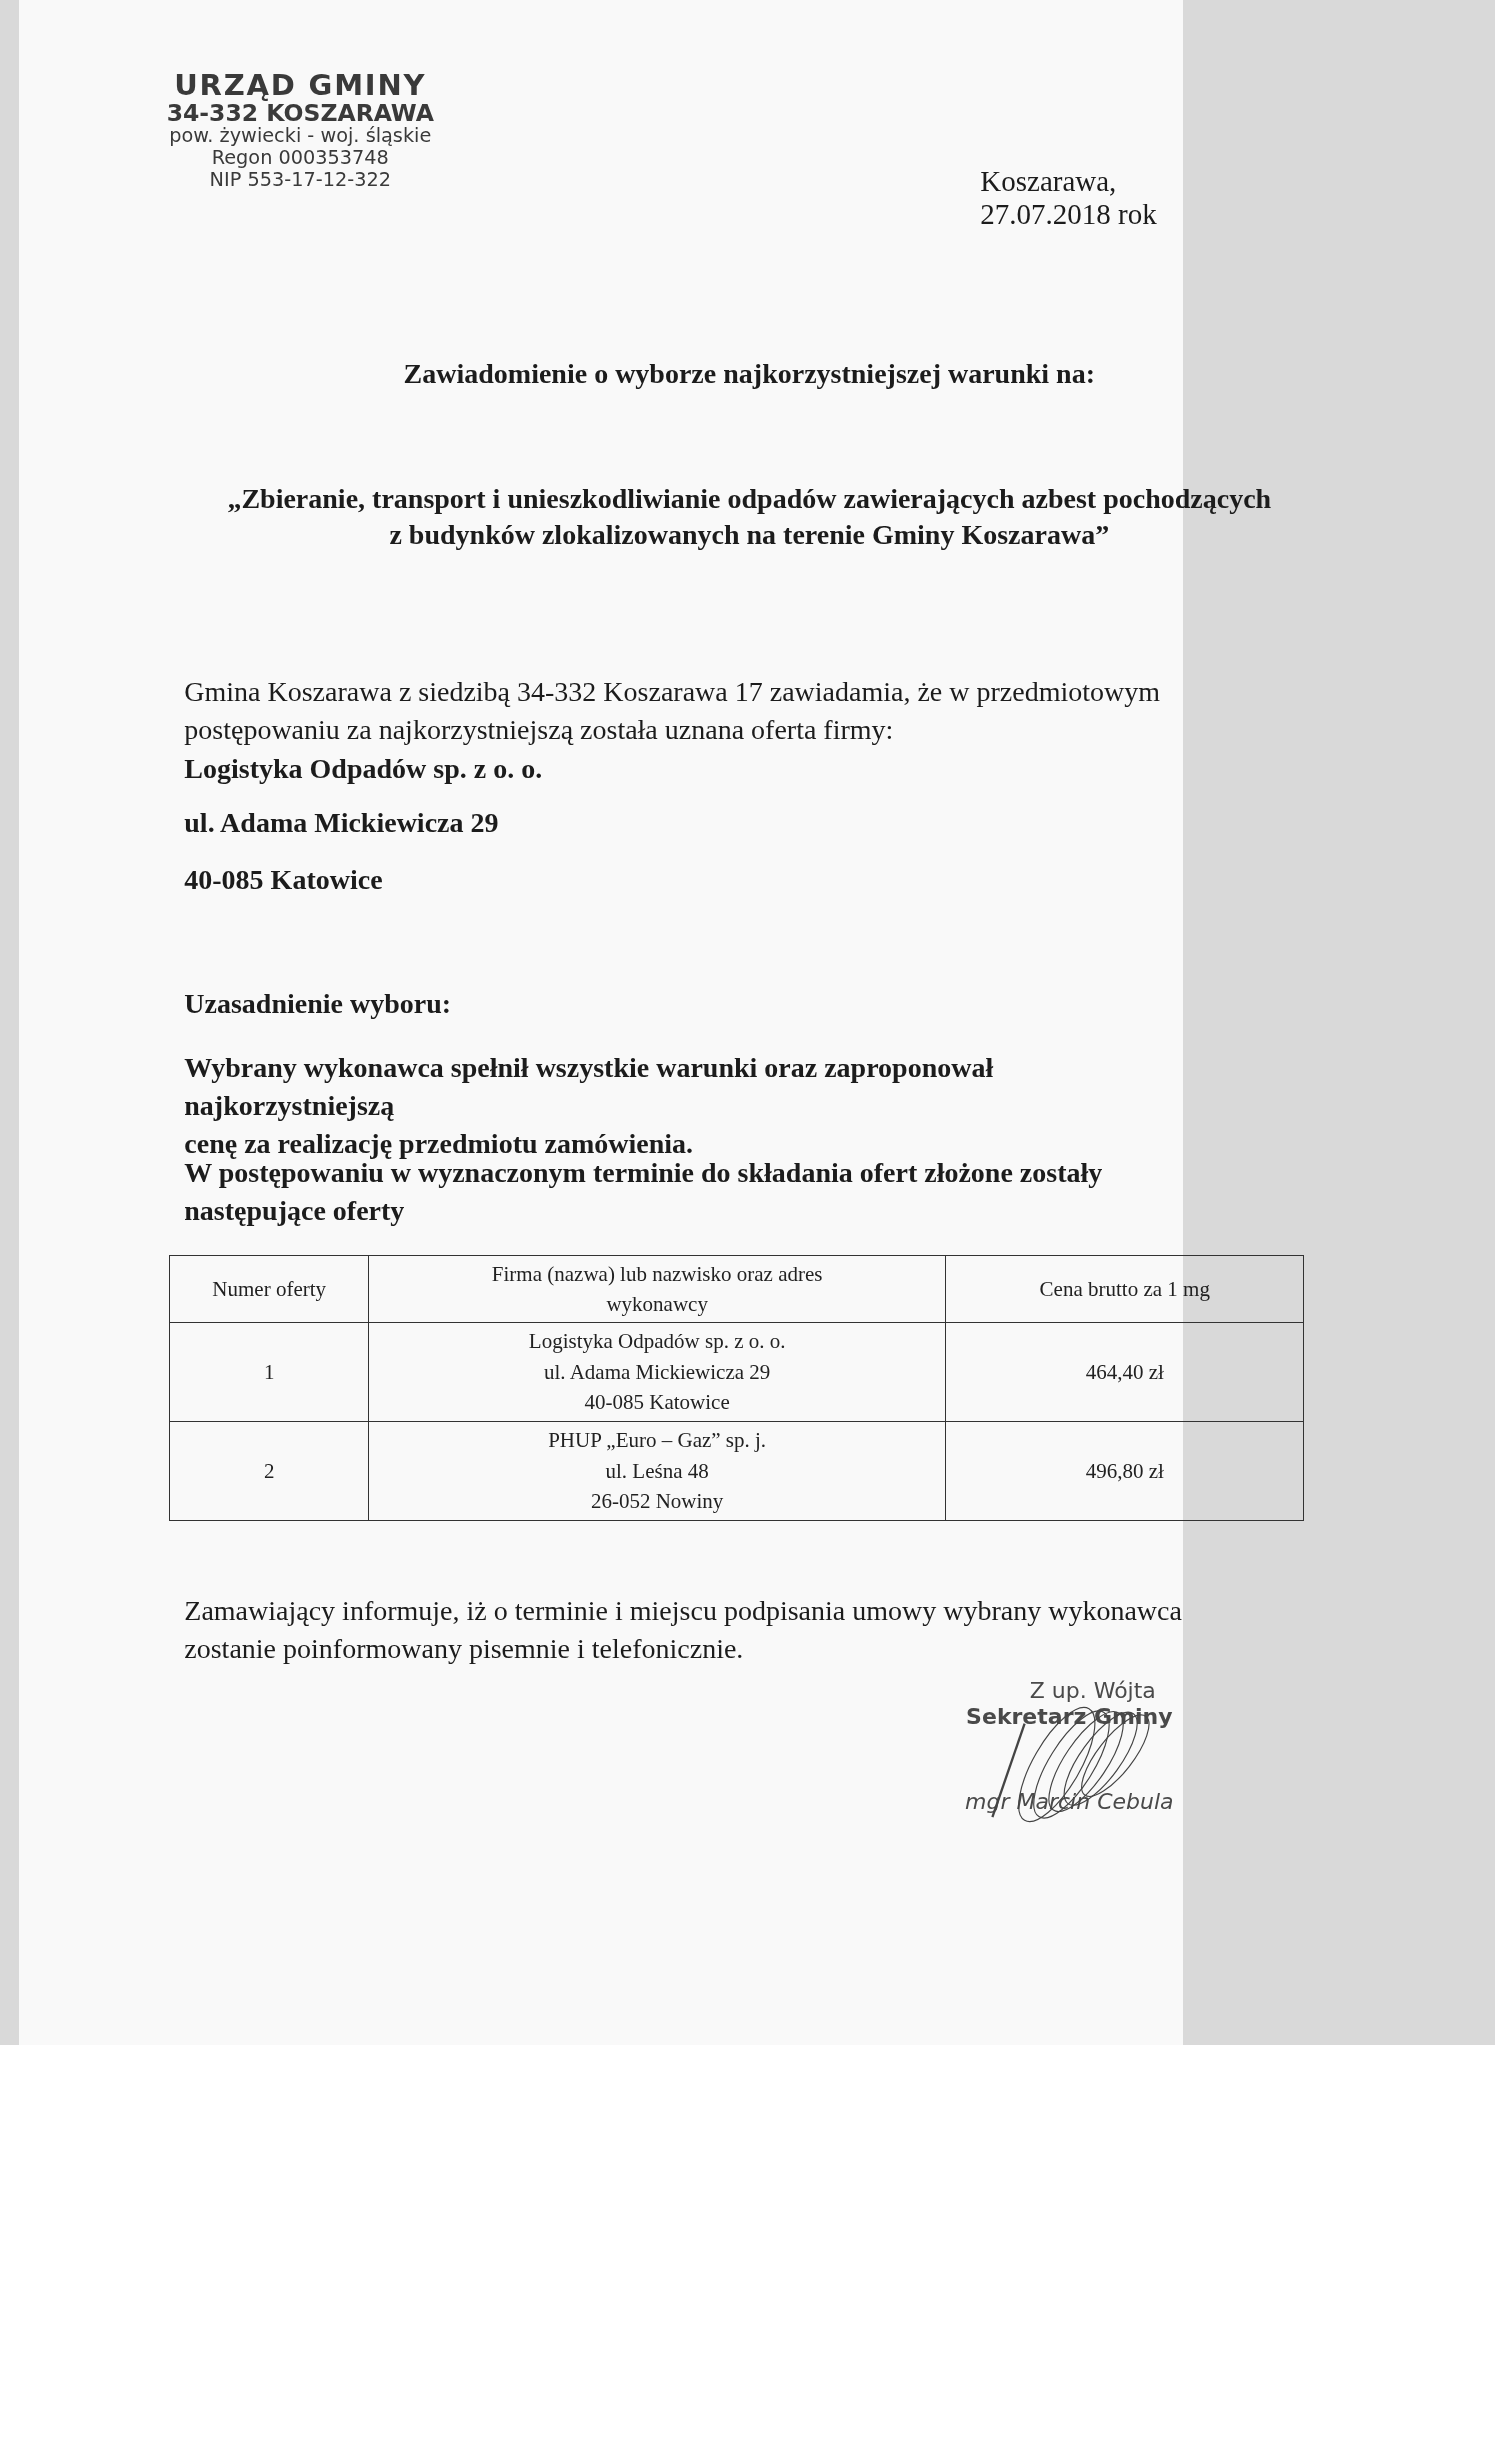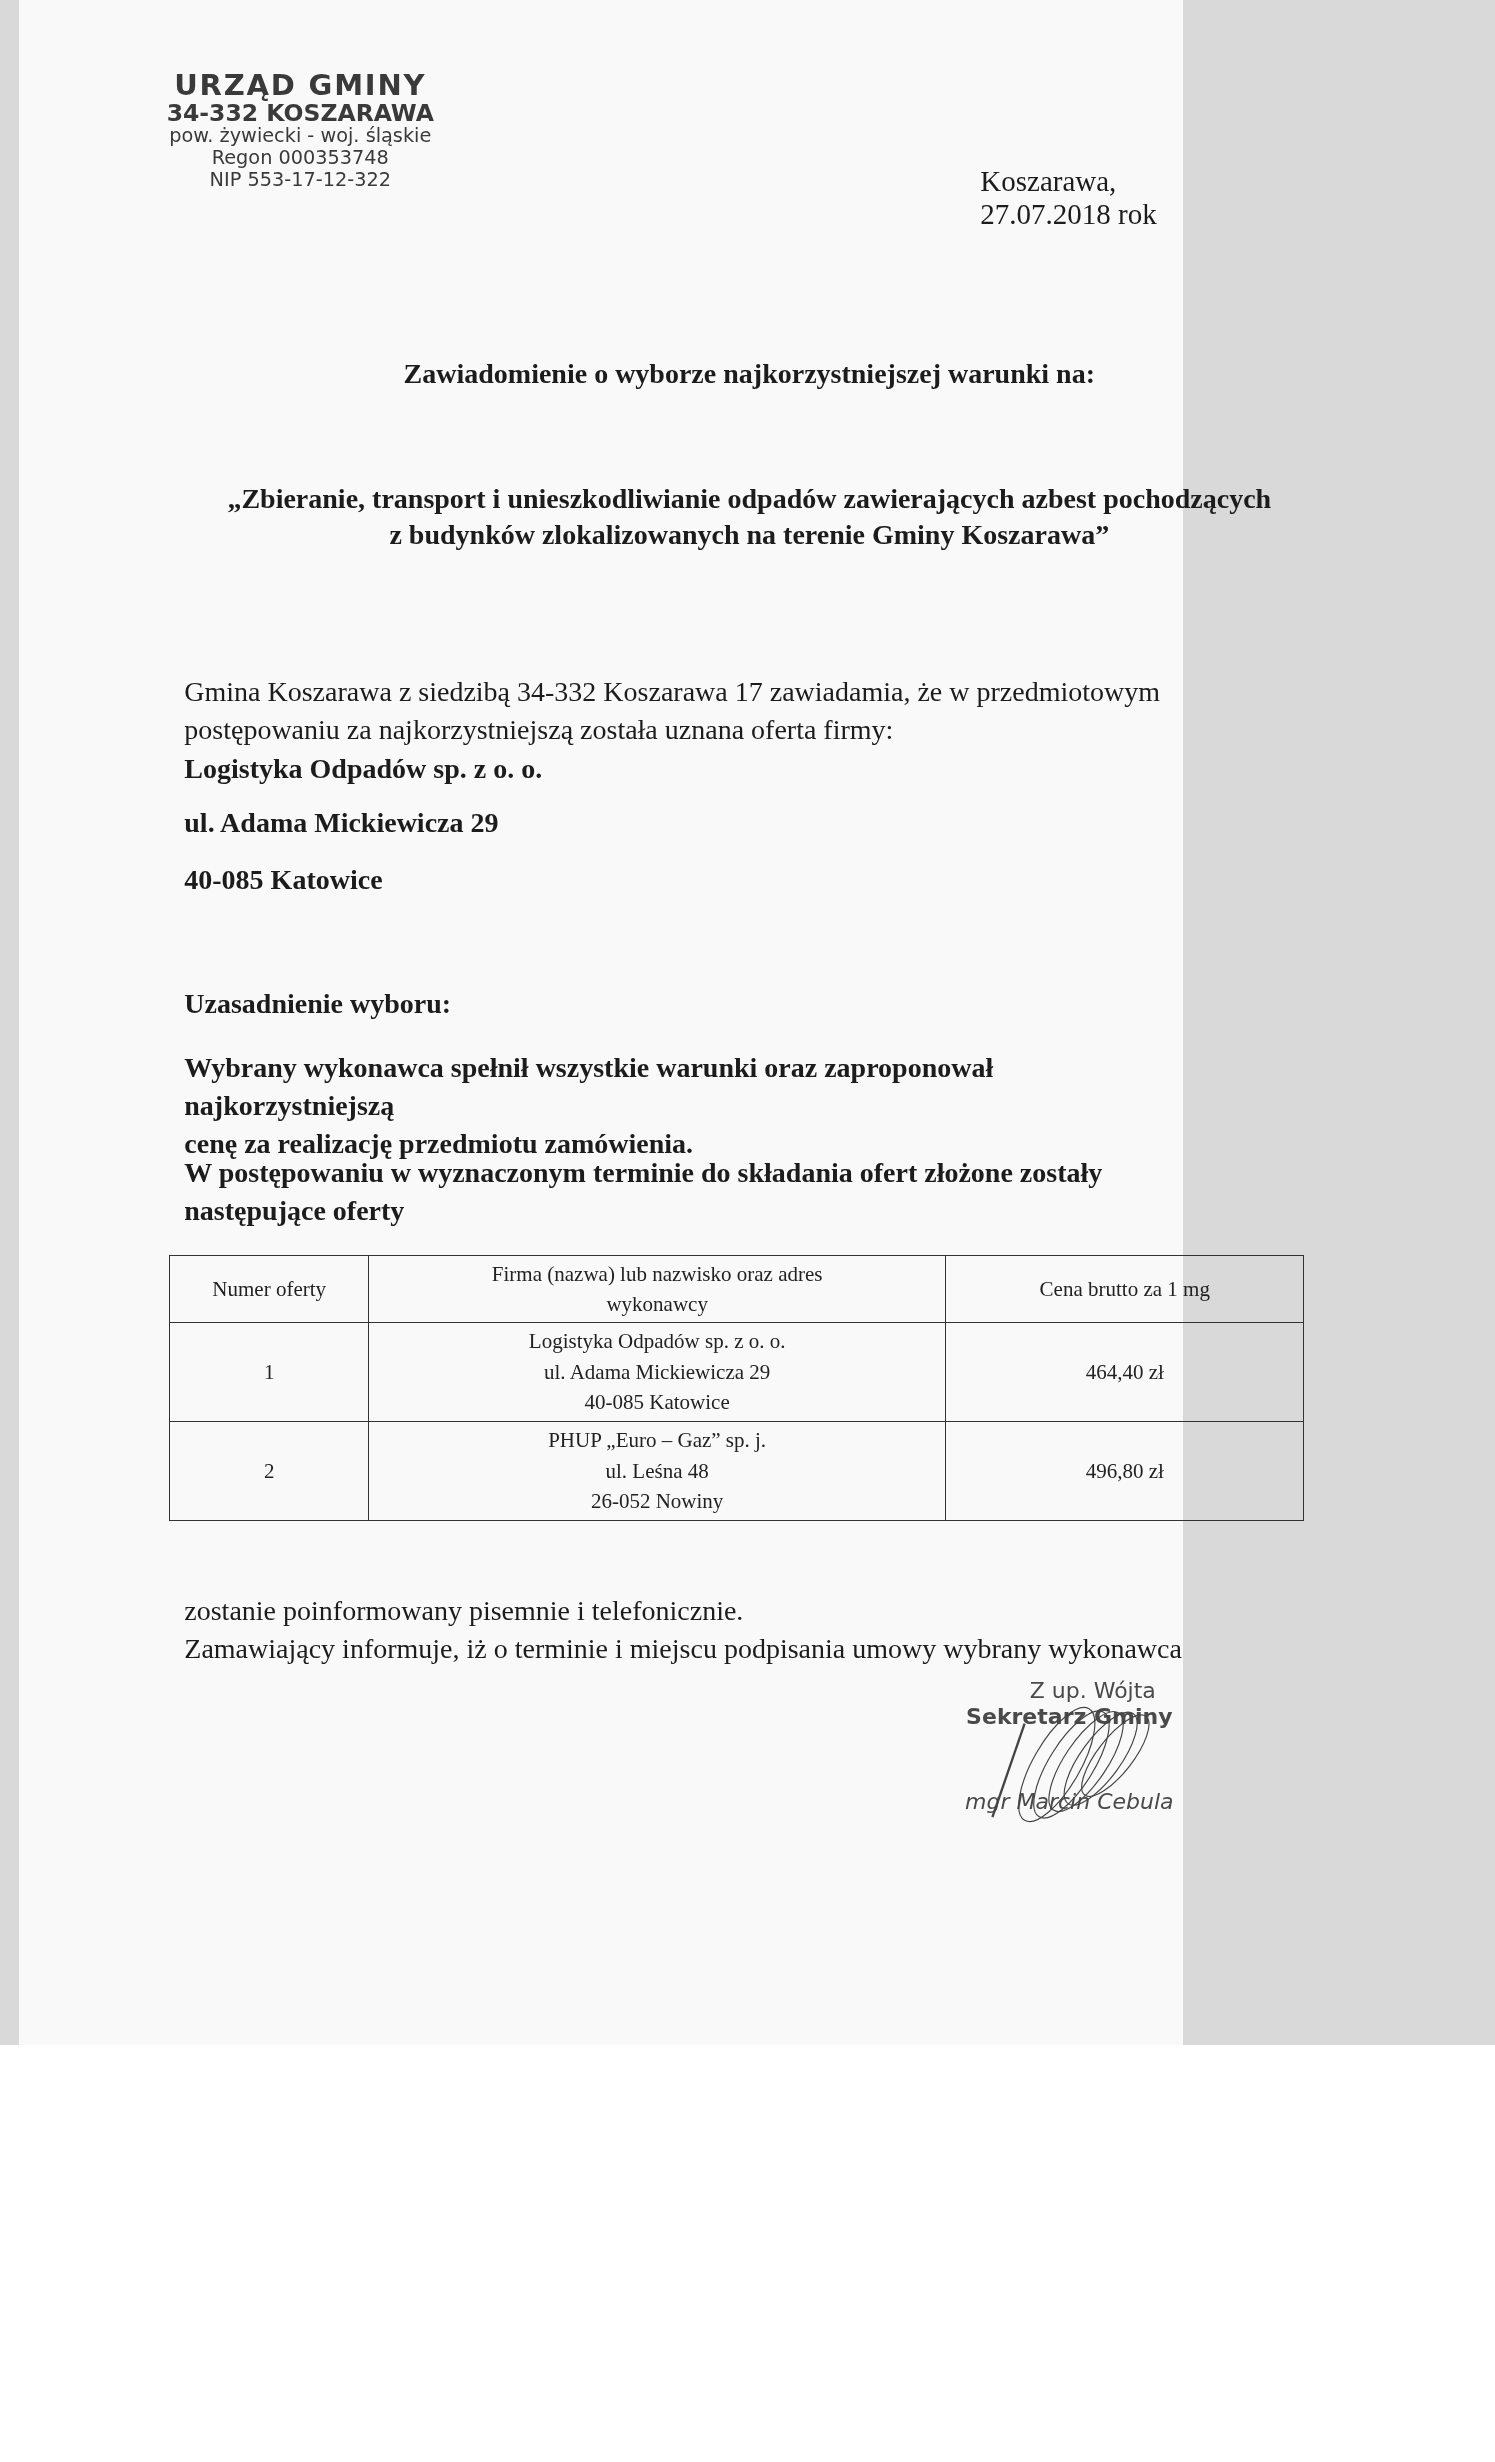--- a/index.html
+++ b/index.html
@@ -117,22 +117,22 @@
           <div>PHUP „Euro – Gaz” sp. j.</div>
           <div>ul. Leśna 48</div>
           <div>26-052 Nowiny</div>
         </td>
         <td>496,80 zł</td>
       </tr>
     </tbody>
   </table>
 
   <div class="abs p" style="top:1592px;">
+    <div>Zamawiający informuje, iż o terminie i miejscu podpisania umowy wybrany wykonawca</div>
     <div>zostanie poinformowany pisemnie i telefonicznie.</div>
-    <div>Zamawiający informuje, iż o terminie i miejscu podpisania umowy wybrany wykonawca</div>
   </div>
 
   <div class="abs sig-block">
     <div class="s1">Z up. Wójta</div>
     <div class="s2">Sekretarz Gminy</div>
     <div class="s3">mgr Marcin Cebula</div>
   </div>
 
   <svg class="abs signature" width="199" height="129" viewBox="0 0 340 220">
     <g fill="none" stroke="#444" stroke-width="2">

